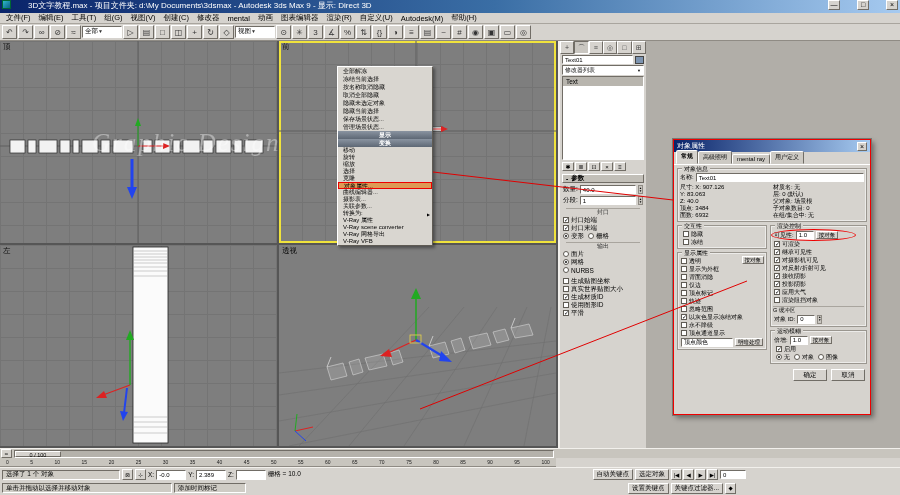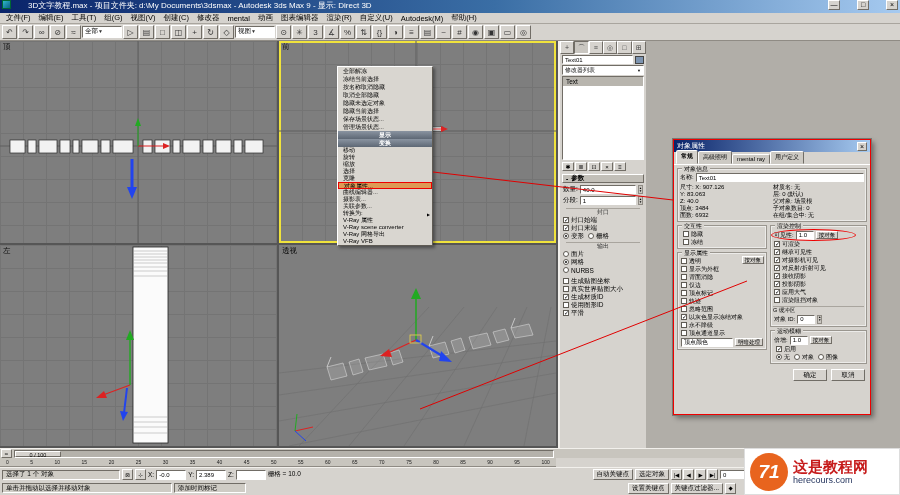--- a/index.html
+++ b/index.html
@@ -325,20 +325,21 @@
             <rect x="131" y="90" width="11" height="8" fill="none" stroke="#e8d44a" stroke-width="0.8"></rect>
           </g>
           <g stroke-width="1">
             <line x1="16" y1="186" x2="34" y2="182" stroke="#dd2222"></line>
             <line x1="16" y1="186" x2="18" y2="169" stroke="#22aa22"></line>
             <line x1="16" y1="186" x2="27" y2="196" stroke="#2244ee"></line>
           </g>
         </svg>
       </div>
 
+      <div class="gd-watermark">Graphic Design</div>
     </div>
 
     <div class="cpanel">
       <div class="cp-tabs">
 
       <span class="cp-tab">+</span>
           <span class="cp-tab active">⌒</span>
           <span class="cp-tab">≡</span>
           <span class="cp-tab">◎</span>
           <span class="cp-tab">□</span>
@@ -729,26 +730,19 @@
   <div class="srow">
     <span class="sunken statfld" style="width:170px;">单击并拖动以选择并移动对象</span>
     <span class="sunken statfld" style="width:72px;">添加时间标记</span>
     <span class="spacer"></span>
     <span class="btn3d sbtn">设置关键点</span>
     <span class="btn3d sbtn">关键点过滤器...</span>
     <span class="btn3d pbico">◆</span>
     <span style="width:160px;"></span>
   </div>
 
-  <div class="sitemark">
-    <span class="sitelogo">71</span>
-    <span class="sitetxt">
-      <span class="sitename">这是教程网</span>
-      <span class="siteurl">herecours.com</span>
-    </span>
-  </div>
 
   <svg class="annot" width="900" height="495">
     <line x1="433" y1="172" x2="673" y2="200" stroke="#e00000" stroke-width="1"></line>
     <line x1="747" y1="281" x2="420" y2="409" stroke="#e00000" stroke-width="1"></line>
   </svg>
 
 </div>
 
 </body></html>

